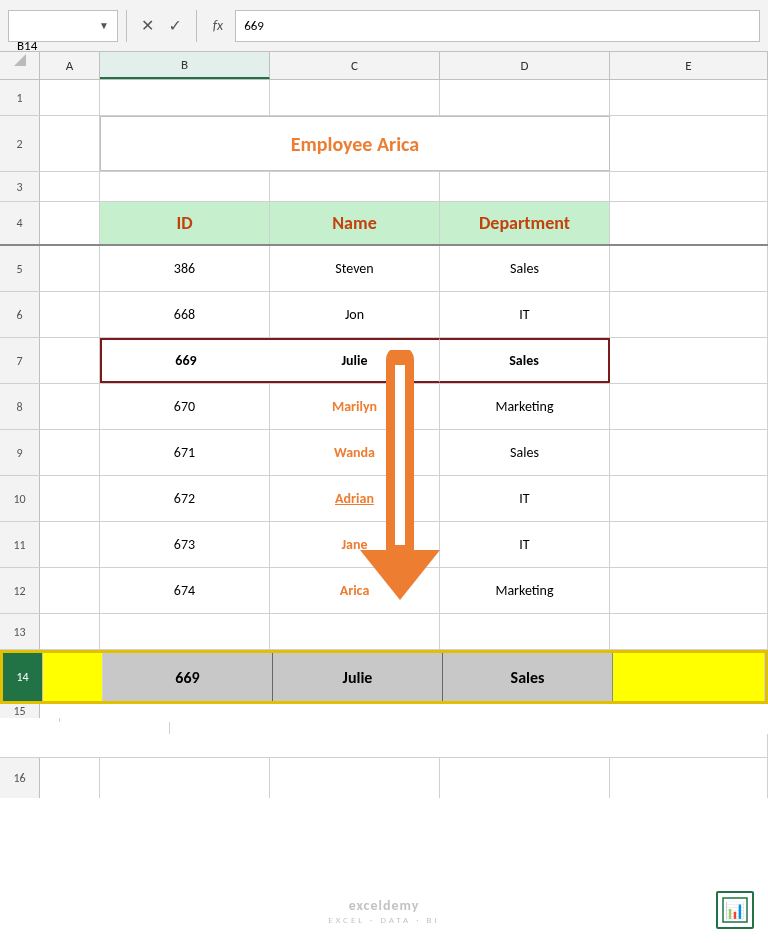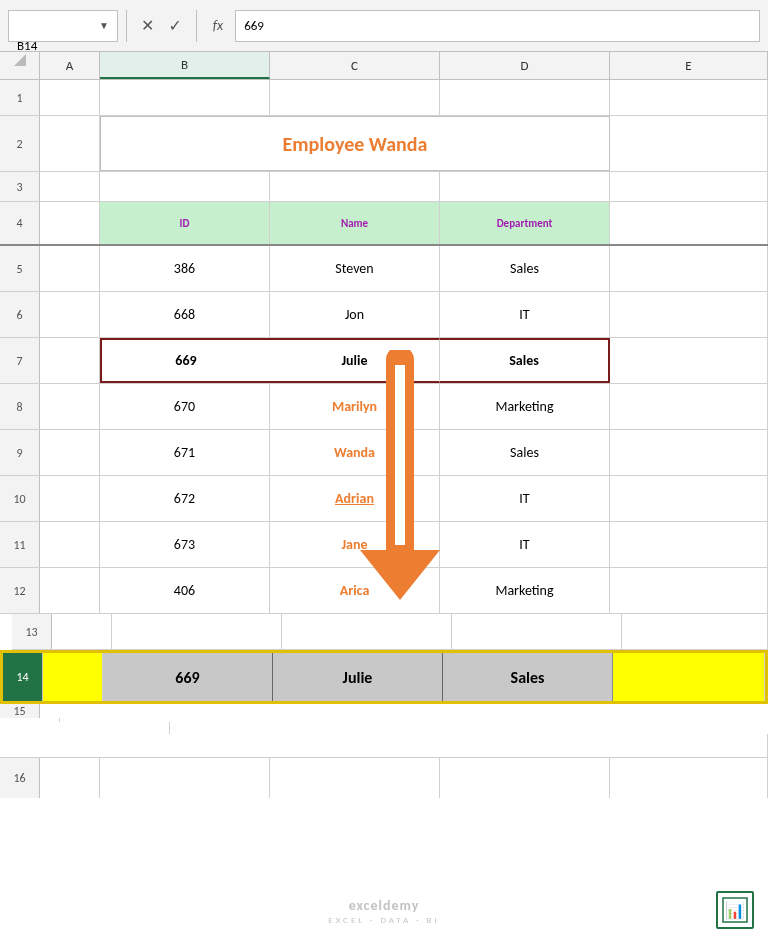--- a/index.html
+++ b/index.html
@@ -151,23 +151,23 @@
       border: 1px solid #c0c0c0;
       font-size: 20px;
       font-weight: bold;
       color: #ED7D31;
       width: 510px;
     }
 
     
     .header-cell {
       background: #c6efce;
-      color: #a21caf;
+      color: #c2410c;
       font-weight: bold;
-      font-size: 11px;
+      font-size: 18px;
     }
 
     
     .watermark {
       position: absolute;
       bottom: 18px;
       left: 50%;
       transform: translateX(-50%);
       display: flex;
       flex-direction: column;
@@ -248,21 +248,21 @@
       <div class="cell cell-a"></div>
       <div class="cell cell-b"></div>
       <div class="cell cell-c"></div>
       <div class="cell cell-d"></div>
       <div class="cell cell-e"></div>
     </div>
 
     <div class="grid-row" style="height:56px;">
       <div class="row-header">2</div>
       <div class="cell cell-a"></div>
-      <div class="title-cell" style="width:510px;">Employee Wanda</div>
+      <div class="title-cell" style="width:510px;">Employee Arica</div>
       <div class="cell cell-e"></div>
     </div>
 
     <div class="grid-row" style="height:30px;">
       <div class="row-header">3</div>
       <div class="cell cell-a"></div>
       <div class="cell cell-b"></div>
       <div class="cell cell-c"></div>
       <div class="cell cell-d"></div>
       <div class="cell cell-e"></div>
@@ -336,27 +336,27 @@
       <div class="cell cell-a"></div>
       <div class="cell cell-b">673</div>
       <div class="cell cell-c" style="color:#ED7D31; font-weight:bold;">Jane</div>
       <div class="cell cell-d">IT</div>
       <div class="cell cell-e"></div>
     </div>
 
     <div class="grid-row" style="height:46px;">
       <div class="row-header">12</div>
       <div class="cell cell-a"></div>
-      <div class="cell cell-b">406</div>
+      <div class="cell cell-b">674</div>
       <div class="cell cell-c" style="color:#ED7D31; font-weight:bold;">Arica</div>
       <div class="cell cell-d">Marketing</div>
       <div class="cell cell-e"></div>
     </div>
 
-    <div class="grid-row" style="height:36px;margin-left:12px;">
+    <div class="grid-row" style="height:36px;">
       <div class="row-header">13</div>
       <div class="cell cell-a"></div>
       <div class="cell cell-b"></div>
       <div class="cell cell-c"></div>
       <div class="cell cell-d"></div>
       <div class="cell cell-e"></div>
     </div>
 
     <div class="grid-row" style="height:54px; background:#84cc16; border:3px solid #e0c000;">
       <div class="row-header active-row">14</div>

